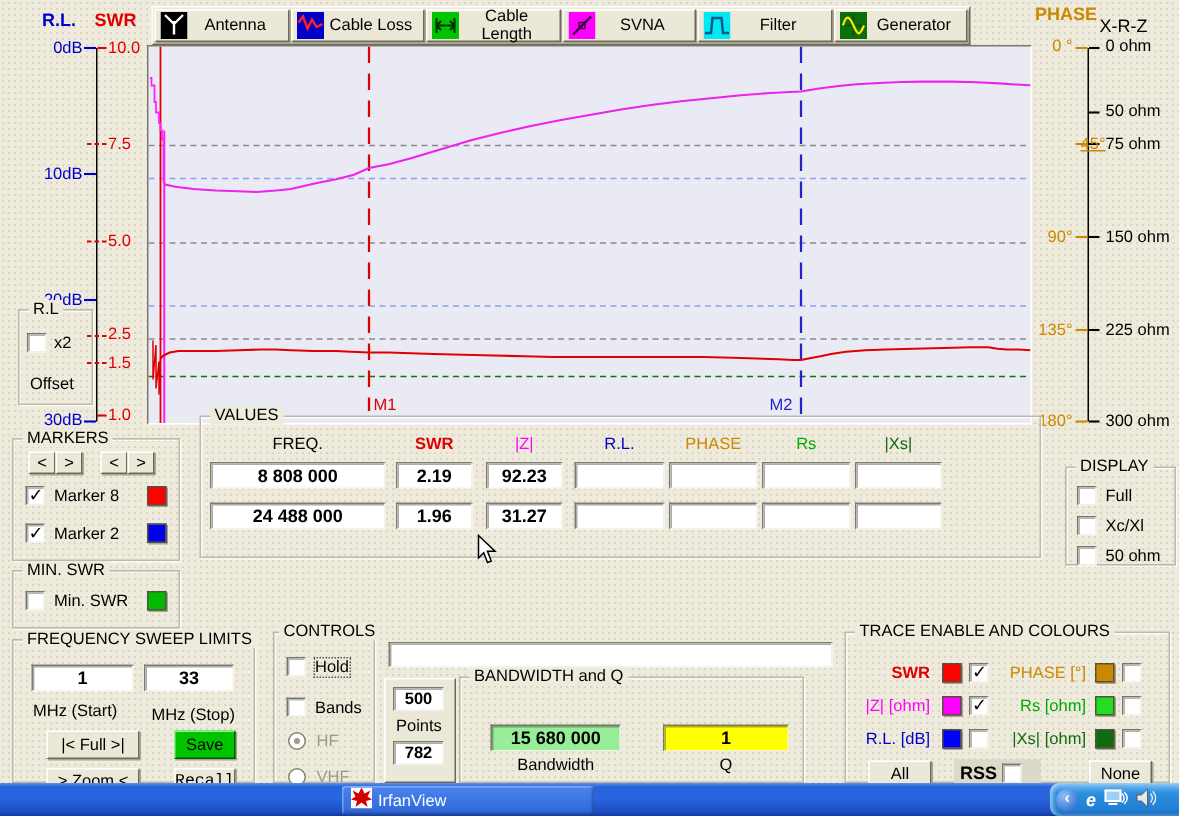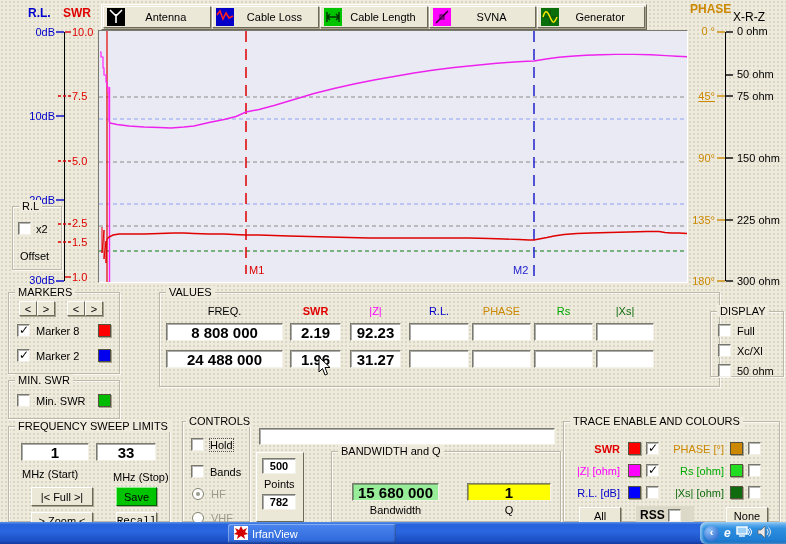--- a/index.html
+++ b/index.html
@@ -17,21 +17,21 @@
 
   
   .raised { background:#ECE8D8; border:1px solid; border-color:#FFFFFF #6E6A5A #6E6A5A #FFFFFF; }
   .btn3d  { background:#ECE8D8; border:1px solid; border-color:#FFFFFF #6E6A5A #6E6A5A #FFFFFF;
             box-shadow:1px 1px 0 #A8A490; display:flex; align-items:center; justify-content:center;
             font-size:11px; cursor:default; }
   .field  { background:#FFFFFF; border:1px solid; border-color:#7A7A6F #F4F2E8 #F4F2E8 #7A7A6F;
             box-shadow:inset 1px 1px 0 rgba(70,70,70,.45);
             display:flex; align-items:center; justify-content:center; }
   .field.vleft { justify-content:flex-start; padding-left:4px; }
-  .val { font-size:15px; font-weight:bold; }
+  .val { font-size:12px; font-weight:bold; }
 
   .grp { position:absolute; border:1px solid #BDB9A8;
          box-shadow:inset 1px 1px 0 rgba(255,255,255,.75), 1px 1px 0 rgba(255,255,255,.75); }
   .grp > .gtitle { position:absolute; top:-7px; left:6px; background:#EFEBDC; padding:0 3px; white-space:nowrap; }
 
   .cb { display:inline-block; width:13px; height:13px; background:#fff; position:relative;
         border:1px solid; border-color:#77776C #F2F0E6 #F2F0E6 #77776C;
         box-shadow:inset 1px 1px 0 rgba(70,70,70,.4); vertical-align:middle; }
   .cb.checked::after { content:"✓"; position:absolute; left:1px; top:-2px; font-size:12px; font-weight:bold; color:#000; }
   .radio { display:inline-block; width:12px; height:12px; border-radius:50%; background:#fff;
@@ -115,20 +115,29 @@
     </div>
     <div class="tbtn">
       <span class="ticon">
         <svg width="18" height="18">
             <rect width="18" height="18" fill="#FF00FF"></rect>
             <path d="M3 15 L15 3" stroke="#330033" stroke-width="1.6"></path>
             <rect x="7" y="7" width="4" height="4" fill="none" stroke="#330033"></rect>
           </svg>
       </span>
       <span class="tlabel">SVNA</span>
+    </div>
+    <div class="tbtn">
+      <span class="ticon">
+        <svg width="18" height="18">
+            <rect width="18" height="18" fill="#00E8F0"></rect>
+            <polyline points="1,14 5,14 6,4 12,4 13,14 17,14" stroke="#005588" stroke-width="1.6" fill="none"></polyline>
+          </svg>
+      </span>
+      <span class="tlabel">Filter</span>
     </div>
     <div class="tbtn">
       <span class="ticon">
         <svg width="18" height="18">
             <rect width="18" height="18" fill="#0A6E0A"></rect>
             <path d="M2 9 H16 M9 2 V16" stroke="#0B4B0B" stroke-width="1"></path>
             <path d="M2 9 C4 2, 6 2, 9 9 S13 16, 16 9" stroke="#FFE800" stroke-width="1.5" fill="none"></path>
           </svg>
       </span>
       <span class="tlabel">Generator</span>
@@ -176,21 +185,21 @@
   <div class="axis-lbl blue r30" style="left:17px; top:194px;">20dB</div>
   <div class="axis-lbl blue r30" style="left:17px; top:274px;">30dB</div>
   <div class="axis-lbl red r28" style="left:72px; top:26px;">10.0</div>
   <div class="axis-lbl red r28" style="left:72px; top:90px;">7.5</div>
   <div class="axis-lbl red r28" style="left:72px; top:155px;">5.0</div>
   <div class="axis-lbl red r28" style="left:72px; top:217px;">2.5</div>
   <div class="axis-lbl red r28" style="left:72px; top:236px;">1.5</div>
   <div class="axis-lbl red r28" style="left:72px; top:271px;">1.0</div>
 
   <div class="axis-lbl orange r30" style="left:677px; top:25px;">0 °</div>
-  <div class="axis-lbl orange r30" style="left:677px; top:90px;text-decoration:underline;">45°</div>
+  <div class="axis-lbl orange r30" style="left:699px; top:90px;text-decoration:underline;">45°</div>
   <div class="axis-lbl orange r30" style="left:677px; top:152px;">90°</div>
   <div class="axis-lbl orange r30" style="left:677px; top:214px;">135°</div>
   <div class="axis-lbl orange r30" style="left:677px; top:275px;">180°</div>
   <div class="axis-lbl" style="left:737px; top:25px;">0 ohm</div>
   <div class="axis-lbl" style="left:737px; top:68px;">50 ohm</div>
   <div class="axis-lbl" style="left:737px; top:90px;">75 ohm</div>
   <div class="axis-lbl" style="left:737px; top:152px;">150 ohm</div>
   <div class="axis-lbl" style="left:737px; top:214px;">225 ohm</div>
   <div class="axis-lbl" style="left:737px; top:275px;">300 ohm</div>
 
@@ -241,21 +250,21 @@
     <span class="swatch" style="position:absolute; left:89px; top:56px; background:#0000EE;"></span>
   </div>
 
   <div class="grp" style="left:8px; top:380px; width:112px; height:39px;">
     <span class="gtitle">MIN. SWR</span>
     <span class="cb" style="position:absolute; left:8px; top:13px;"></span>
     <span class="lbl" style="left:27px; top:14px;">Min. SWR</span>
     <span class="swatch" style="position:absolute; left:89px; top:13px; background:#00BB00;"></span>
   </div>
 
-  <div class="grp" style="left:133px; top:292px; width:561px; height:95px;margin-left:26px;">
+  <div class="grp" style="left:133px; top:277px; width:561px; height:95px;">
     <span class="gtitle">VALUES</span>
     <div class="vhead" style="left:6px; width:117px;">FREQ.</div>
     <div class="vhead red bold" style="left:130px; width:51px;">SWR</div>
     <div class="vhead magenta" style="left:190px; width:51px;">|Z|</div>
     <div class="vhead blue" style="left:249px; width:60px;">R.L.</div>
     <div class="vhead orange" style="left:312px; width:59px;">PHASE</div>
     <div class="vhead green" style="left:374px; width:59px;">Rs</div>
     <div class="vhead dgreen" style="left:436px; width:58px;">|Xs|</div>
 
     <div class="field val" style="position:absolute; left:6px;   top:30px; width:117px; height:18px;">8 808 000</div>
@@ -283,21 +292,21 @@
     <span class="lbl" style="left:26px; top:33px;">Xc/Xl</span>
     <span class="cb" style="position:absolute; left:7px; top:52px;"></span>
     <span class="lbl" style="left:26px; top:53px;">50 ohm</span>
   </div>
 
   <div class="grp" style="left:8px; top:426px; width:162px; height:96px;">
     <span class="gtitle">FREQUENCY SWEEP LIMITS</span>
     <div class="field val" style="position:absolute; left:12px; top:16px; width:68px; height:18px;">1</div>
     <div class="field val" style="position:absolute; left:87px; top:16px; width:60px; height:18px;">33</div>
     <span class="lbl" style="left:13px; top:41px;">MHz  (Start)</span>
-    <span class="lbl" style="left:92px; top:44px;margin-left:12px;">MHz  (Stop)</span>
+    <span class="lbl" style="left:92px; top:44px;">MHz  (Stop)</span>
     <div class="btn3d" style="position:absolute; left:22px; top:60px; width:62px; height:19px;">|&lt; Full &gt;|</div>
     <div class="btn3d" style="position:absolute; left:107px; top:60px; width:41px; height:19px; background:#00C400; border-color:#8CF08C #055A05 #055A05 #8CF08C;">Save</div>
     <div class="btn3d" style="position:absolute; left:22px; top:85px; width:62px; height:18px;">&gt; Zoom &lt;</div>
     <div class="btn3d" style="position:absolute; left:107px; top:85px; width:41px; height:18px;font-family:Liberation Mono, monospace;">Recall</div>
   </div>
 
   <div class="grp" style="left:182px; top:421px; width:68px; height:101px;">
     <span class="gtitle" style="left:3px;">CONTROLS</span>
     <span class="cb" style="position:absolute; left:8px; top:16px;"></span>
     <span class="lbl" style="left:27px; top:17px; outline:1px dotted #555;">Hold</span>
@@ -310,21 +319,21 @@
   </div>
 
   <div class="field vleft" style="position:absolute; left:259px; top:428px; width:296px; height:17px;"></div>
 
   <div class="raised" style="position:absolute; left:256px; top:452px; width:48px; height:70px;">
     <div class="field val" style="position:absolute; left:5px; top:5px; width:34px; height:16px; font-size:11px;">500</div>
     <div class="lbl" style="left:7px; top:25px;">Points</div>
     <div class="field val" style="position:absolute; left:5px; top:41px; width:34px; height:16px; font-size:11px;">782</div>
   </div>
 
-  <div class="grp" style="left:331px; top:451px; width:230px; height:71px;">
+  <div class="grp" style="left:306px; top:451px; width:230px; height:71px;">
     <span class="gtitle">BANDWIDTH and Q</span>
     <div class="field val" style="position:absolute; left:20px; top:31px; width:87px; height:18px; background:#98EE98;">15 680 000</div>
     <div class="lbl" style="left:20px; top:52px; width:87px; text-align:center;">Bandwidth</div>
     <div class="field val" style="position:absolute; left:135px; top:31px; width:84px; height:18px; background:#FFFF00;">1</div>
     <div class="lbl" style="left:135px; top:52px; width:84px; text-align:center;">Q</div>
   </div>
 
   <div class="grp" style="left:563px; top:421px; width:217px; height:101px;">
     <span class="gtitle">TRACE ENABLE AND COLOURS</span>
 

